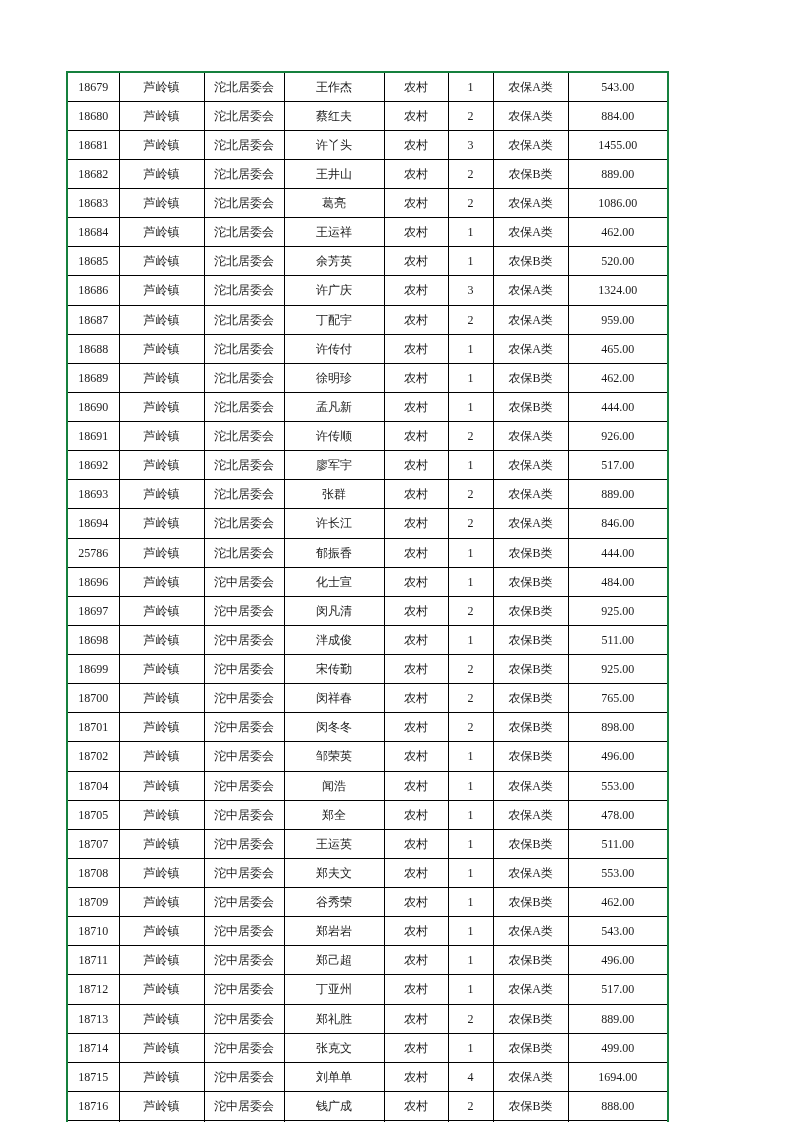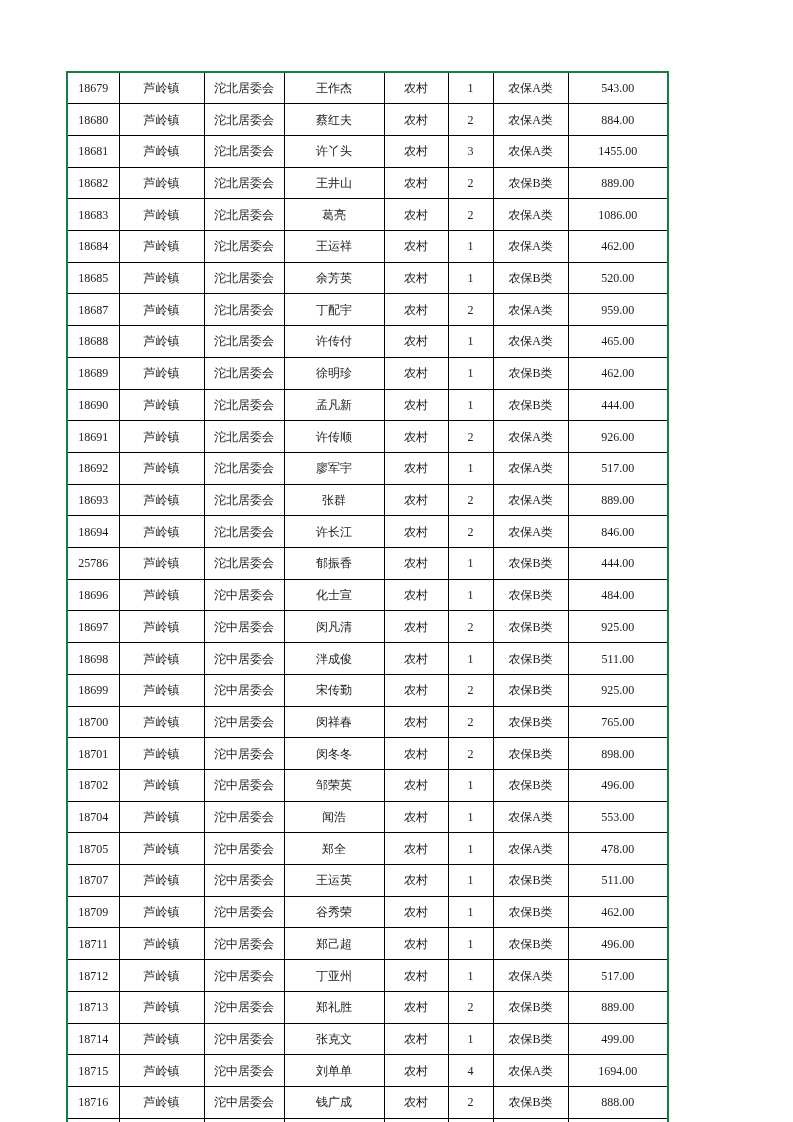--- a/index.html
+++ b/index.html
@@ -125,20 +125,30 @@
     <td>18685</td>
     <td>芦岭镇</td>
     <td>沱北居委会</td>
     <td>余芳英</td>
     <td>农村</td>
     <td>1</td>
     <td>农保B类</td>
     <td>520.00</td>
   </tr>
       <tr>
+    <td>18686</td>
+    <td>芦岭镇</td>
+    <td>沱北居委会</td>
+    <td>许广庆</td>
+    <td>农村</td>
+    <td>3</td>
+    <td>农保A类</td>
+    <td>1324.00</td>
+  </tr>
+      <tr>
     <td>18687</td>
     <td>芦岭镇</td>
     <td>沱北居委会</td>
     <td>丁配宇</td>
     <td>农村</td>
     <td>2</td>
     <td>农保A类</td>
     <td>959.00</td>
   </tr>
       <tr>
@@ -315,28 +325,48 @@
     <td>18707</td>
     <td>芦岭镇</td>
     <td>沱中居委会</td>
     <td>王运英</td>
     <td>农村</td>
     <td>1</td>
     <td>农保B类</td>
     <td>511.00</td>
   </tr>
       <tr>
+    <td>18708</td>
+    <td>芦岭镇</td>
+    <td>沱中居委会</td>
+    <td>郑夫文</td>
+    <td>农村</td>
+    <td>1</td>
+    <td>农保A类</td>
+    <td>553.00</td>
+  </tr>
+      <tr>
     <td>18709</td>
     <td>芦岭镇</td>
     <td>沱中居委会</td>
     <td>谷秀荣</td>
     <td>农村</td>
     <td>1</td>
     <td>农保B类</td>
     <td>462.00</td>
+  </tr>
+      <tr>
+    <td>18710</td>
+    <td>芦岭镇</td>
+    <td>沱中居委会</td>
+    <td>郑岩岩</td>
+    <td>农村</td>
+    <td>1</td>
+    <td>农保A类</td>
+    <td>543.00</td>
   </tr>
       <tr>
     <td>18711</td>
     <td>芦岭镇</td>
     <td>沱中居委会</td>
     <td>郑己超</td>
     <td>农村</td>
     <td>1</td>
     <td>农保B类</td>
     <td>496.00</td>

